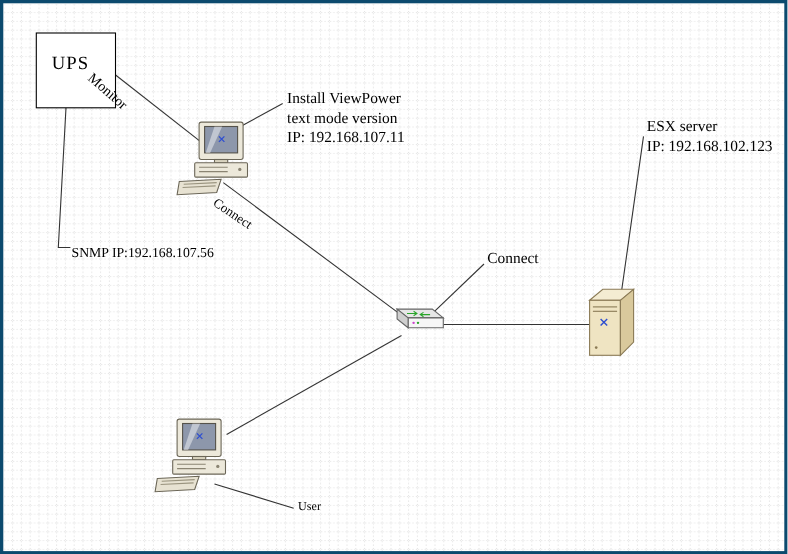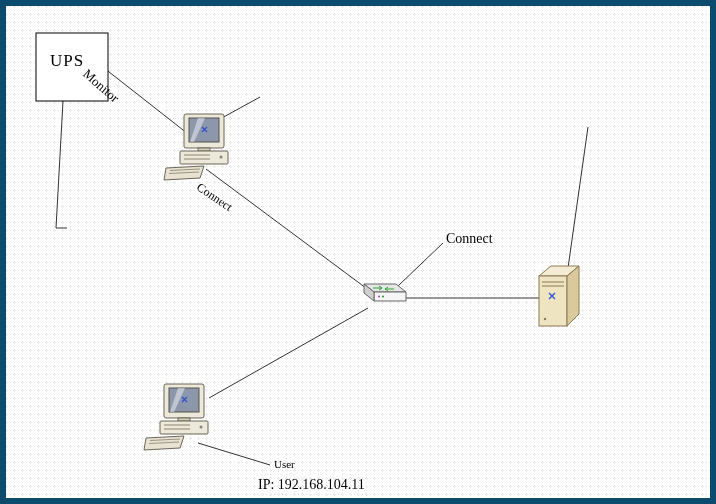--- a/index.html
+++ b/index.html
@@ -1,21 +1,21 @@
 <!DOCTYPE html>
 <html><head>
 <meta charset="utf-8">
 <style>
   html,body{margin:0;padding:0;background:#f2f2f2;}
   .canvas{
     position:relative;
     width:716px;height:504px;
     box-sizing:border-box;
     background:#ffffff;
-    border:6px solid #0c4a6e;
+    border:3px solid #0c4a6e;
     overflow:hidden;
     font-family:"Liberation Serif", serif;
     color:#000;
   }
   .canvas svg{position:absolute;left:0;top:0;}
   .lbl{position:absolute;white-space:nowrap;line-height:1.25;}
   .lbl-ups{left:44px;top:44px;font-size:17px;letter-spacing:1px;}
   .lbl-monitor{left:84px;top:60px;font-size:13px;transform:rotate(41deg);transform-origin:left top;}
   .lbl-connect{left:196px;top:174px;font-size:12px;transform:rotate(34deg);transform-origin:left top;}
   .lbl-snmp{left:62px;top:220px;font-size:12.5px;}
@@ -94,21 +94,30 @@
     <use href="#router-icon-def" x="352" y="272"></use>
     <use href="#server-icon-def" x="531" y="258"></use>
   </svg>
 
   <div class="lbl lbl-ups">UPS</div>
 
   <div class="lbl lbl-monitor">Monitor</div>
 
   <div class="lbl lbl-connect">Connect</div>
 
+  <div class="lbl lbl-snmp">SNMP IP:192.168.107.56</div>
 
+  <div class="lbl lbl-viewpower">
+    <div>Install ViewPower</div>
+    <div>text mode version</div>
+    <div>IP: 192.168.107.11</div>
+  </div>
 
   <div class="lbl lbl-router">Connect</div>
 
+  <div class="lbl lbl-esx">
+    <div>ESX server</div>
+    <div>IP: 192.168.102.123</div>
+  </div>
 
   <div class="lbl lbl-user1">User</div>
-  <div class="lbl lbl-user2">IP: 192.168.104.11</div>
 
 </div>
 
 </body></html>

